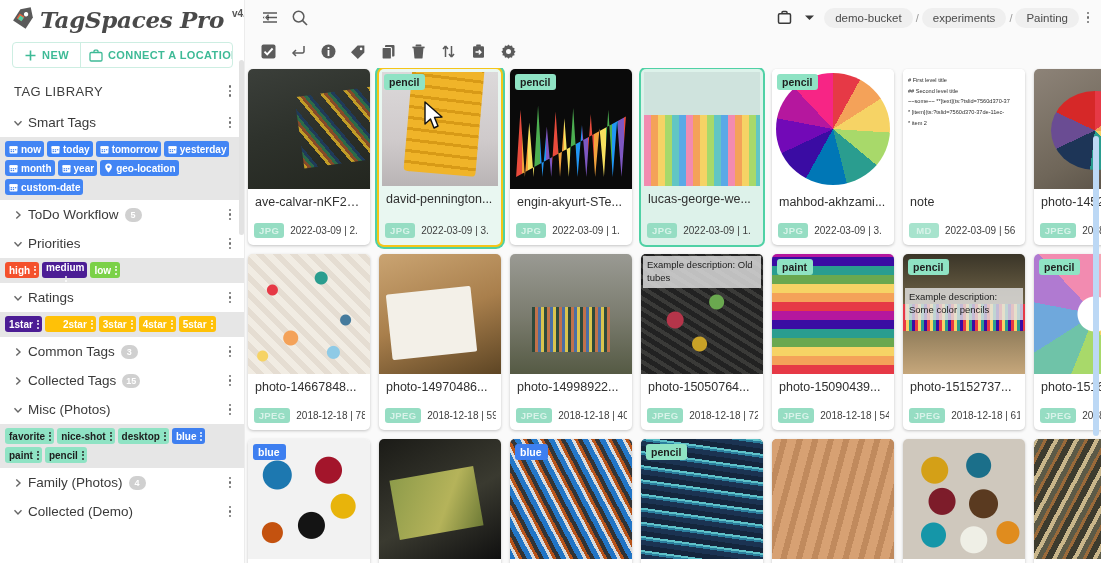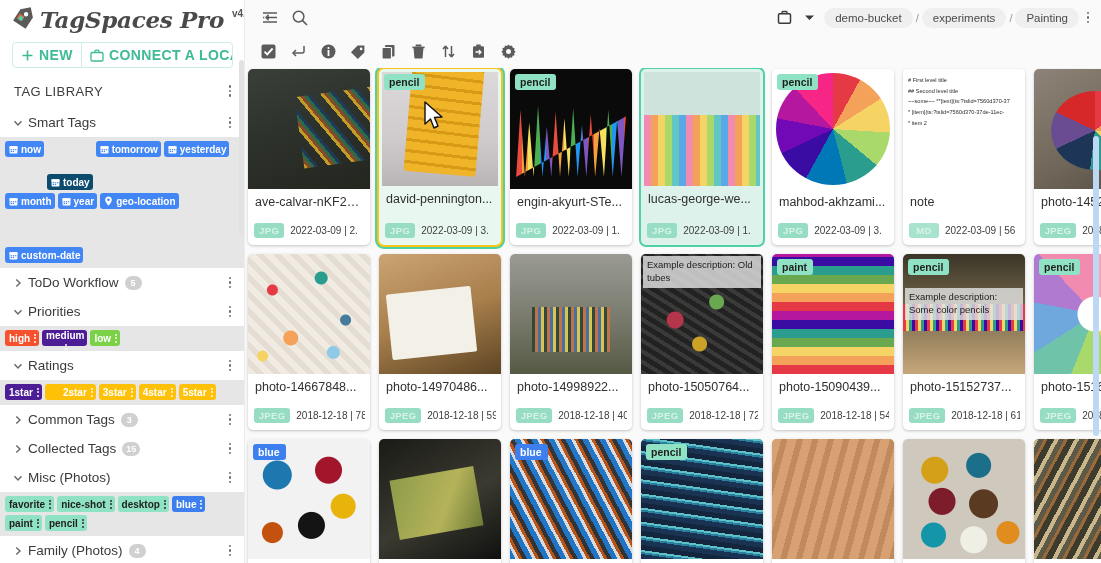--- a/index.html
+++ b/index.html
@@ -46,21 +46,21 @@
     margin: 8px 12px 4px 12px;
     border: 1px solid #cdeee2;
     border-radius: 4px;
     display: flex; align-items: stretch;
     height: 26px;
     overflow: hidden;
   }
   .loc-btn {
     display: flex; align-items: center; justify-content: center;
     gap: 5px;
-    font-size: 14px; font-weight: bold; letter-spacing: 0.4px;
+    font-size: 11px; font-weight: bold; letter-spacing: 0.4px;
     color: #3eba96;
     cursor: pointer;
     padding: 0 8px;
     white-space: nowrap;
   }
   .loc-btn.new { flex: 0 0 68px; border-right: 1px solid #cdeee2; }
   .loc-btn.connect { flex: 1; }
   .loc-ico { display: inline-flex; }
 
   .section-head {
@@ -386,21 +386,21 @@
                 <rect x="0.6" y="1.4" width="8.8" height="2.3" fill="#fff"></rect>
                 <rect x="1.8" y="4.6" width="1.5" height="1.3" fill="#4285f4"></rect>
                 <rect x="4.2" y="4.6" width="1.5" height="1.3" fill="#4285f4"></rect>
                 <rect x="6.6" y="4.6" width="1.5" height="1.3" fill="#4285f4"></rect>
                 <rect x="1.8" y="6.6" width="1.5" height="1.3" fill="#4285f4"></rect>
                 <rect x="4.2" y="6.6" width="1.5" height="1.3" fill="#4285f4"></rect>
               </svg>
             </span>
             <span>now</span>
           </span>
-          <span class="chip" style="background: #0c4a6e; margin-top: 33px;">
+          <span class="chip" style="background: #3b82f6;">
             <span class="chip-ico">
               <svg width="9" height="9" viewBox="0 0 10 10">
                 <rect x="0.6" y="1.4" width="8.8" height="8" rx="1" fill="#fff"></rect>
                 <rect x="0.6" y="1.4" width="8.8" height="2.3" fill="#fff"></rect>
                 <rect x="1.8" y="4.6" width="1.5" height="1.3" fill="#4285f4"></rect>
                 <rect x="4.2" y="4.6" width="1.5" height="1.3" fill="#4285f4"></rect>
                 <rect x="6.6" y="4.6" width="1.5" height="1.3" fill="#4285f4"></rect>
                 <rect x="1.8" y="6.6" width="1.5" height="1.3" fill="#4285f4"></rect>
                 <rect x="4.2" y="6.6" width="1.5" height="1.3" fill="#4285f4"></rect>
               </svg>
@@ -465,21 +465,21 @@
           </span>
           <span class="chip" style="background: rgb(66, 133, 244);">
             <span class="chip-ico">
               <svg width="9" height="10" viewBox="0 0 10 11">
                 <path d="M5 0.4C2.9.4 1.3 2 1.3 4.1c0 2.8 3.7 6.5 3.7 6.5s3.7-3.7 3.7-6.5C8.7 2 7.1.4 5 .4z" fill="#fff"></path>
                 <circle cx="5" cy="4.1" r="1.5" fill="#4285f4"></circle>
               </svg>
             </span>
             <span>geo-location</span>
           </span>
-          <span class="chip" style="background: rgb(66, 133, 244); margin-top: 35px;">
+          <span class="chip" style="background: rgb(66, 133, 244);">
             <span class="chip-ico">
               <svg width="9" height="9" viewBox="0 0 10 10">
                 <rect x="0.6" y="1.4" width="8.8" height="8" rx="1" fill="#fff"></rect>
                 <rect x="0.6" y="1.4" width="8.8" height="2.3" fill="#fff"></rect>
                 <rect x="1.8" y="4.6" width="1.5" height="1.3" fill="#4285f4"></rect>
                 <rect x="4.2" y="4.6" width="1.5" height="1.3" fill="#4285f4"></rect>
                 <rect x="6.6" y="4.6" width="1.5" height="1.3" fill="#4285f4"></rect>
                 <rect x="1.8" y="6.6" width="1.5" height="1.3" fill="#4285f4"></rect>
                 <rect x="4.2" y="6.6" width="1.5" height="1.3" fill="#4285f4"></rect>
               </svg>

